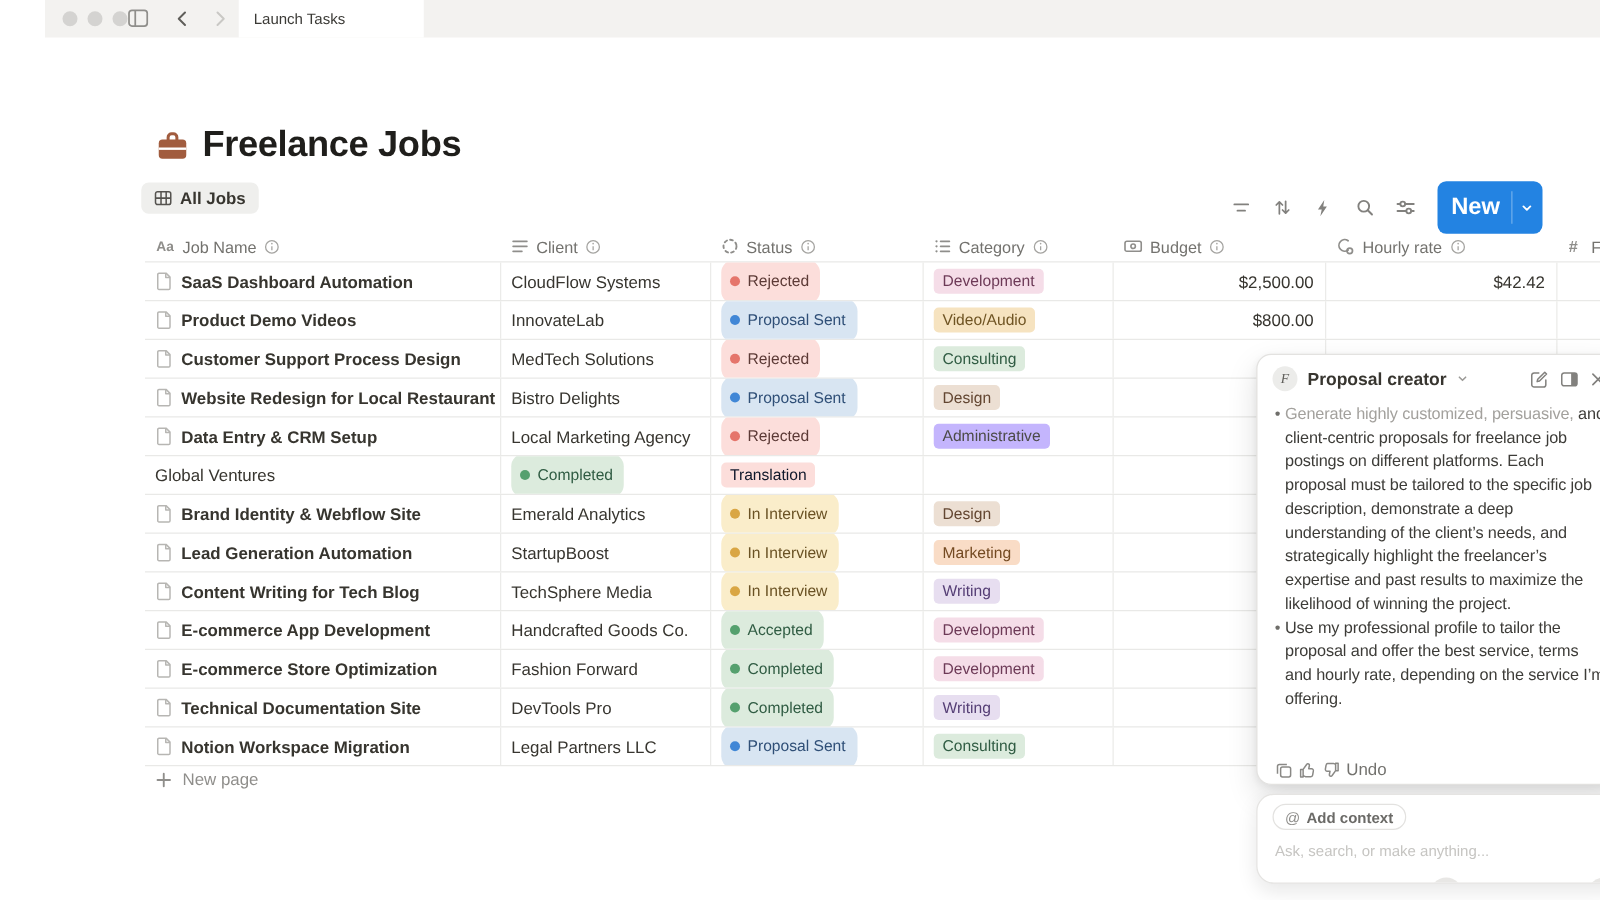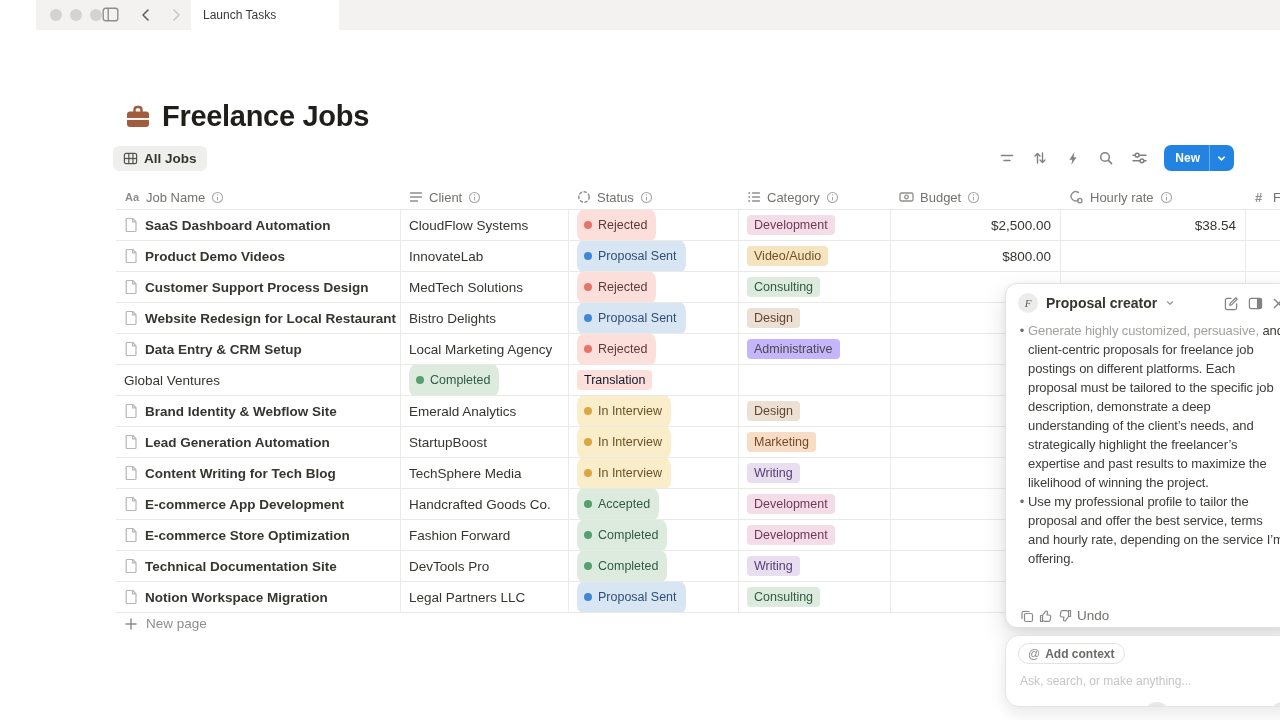--- a/index.html
+++ b/index.html
@@ -22,22 +22,22 @@
   
   .page-title { position:absolute; left:88px; top:100px; display:flex; align-items:center; gap:10px; }
   .page-title h1 { font-size:29px; font-weight:700; color:#1f1e1b; letter-spacing:-0.3px; }
   .viewtab { position:absolute; left:77px; top:146px; height:25px; background:#efefed; border-radius:6px;
              display:inline-flex; align-items:center; gap:6px; padding:0 10px; }
   .viewtab span { font-size:13.5px; font-weight:600; color:#37352f; }
   .viewtab svg { color:#55534f; }
   .toolbar { position:absolute; top:145px; right:82px; display:flex; align-items:center; gap:9px; }
   .tool-btn { width:24px; height:24px; display:flex; align-items:center; justify-content:center;
               color:#82817e; border-radius:4px; }
-  .new-btn { margin-left:4px; height:26px; border-radius:7px; display:inline-flex; align-items:center;
-             color:#fff; font-size:12px; font-weight:600; overflow:hidden; border:none; cursor:pointer; }
+  .new-btn { margin-left:4px; height:42px; border-radius:7px; display:inline-flex; align-items:center;
+             color:#fff; font-size:19px; font-weight:600; overflow:hidden; border:none; cursor:pointer; }
   .new-btn .nb-label { padding:0 9px 0 11px; line-height:26px; }
   .new-btn .nb-caret { padding:0 7px 0 6px; border-left:1px solid rgba(255,255,255,0.35);
                        height:26px; display:flex; align-items:center; }
   
   .table { position:absolute; left:80px; top:185px; width:1200px; }
   .thead { display:grid; grid-template-columns:285px 168px 170px 152px 170px 185px 70px;
            height:25px; border-bottom:1px solid #e9e9e7; }
   .th { display:flex; align-items:center; gap:6px; padding-left:8px; color:#73726e; font-size:13px;
         overflow:hidden; white-space:nowrap; }
   .th .hic { color:#8f8e8b; flex:none; display:flex; }
@@ -315,21 +315,21 @@
               <span class="slabel">Rejected</span>
             </span>
       </div>
       <div class="td">
             <span class="cat-pill" style="background: rgb(245, 221, 232); color: rgb(109, 58, 87);">Development</span>
           </div>
       <div class="td num">
             <span class="budget">$2,500.00</span>
           </div>
       <div class="td num">
-            <span class="hourly">$38.54</span>
+            <span class="hourly">$42.42</span>
           </div>
       <div class="td last">
             <span class="fixed"></span>
           </div>
     </div>
 
     <div class="tr">
       <div class="td td-name">
         <svg width="14" height="16" viewBox="0 0 14 16" fill="none" stroke="currentColor" stroke-width="1.2" stroke-linejoin="round">
               <path d="M3.2 1.5h5.6L12 4.7v8.8a1 1 0 0 1-1 1H3.2a1 1 0 0 1-1-1v-11a1 1 0 0 1 1-1z"></path>

